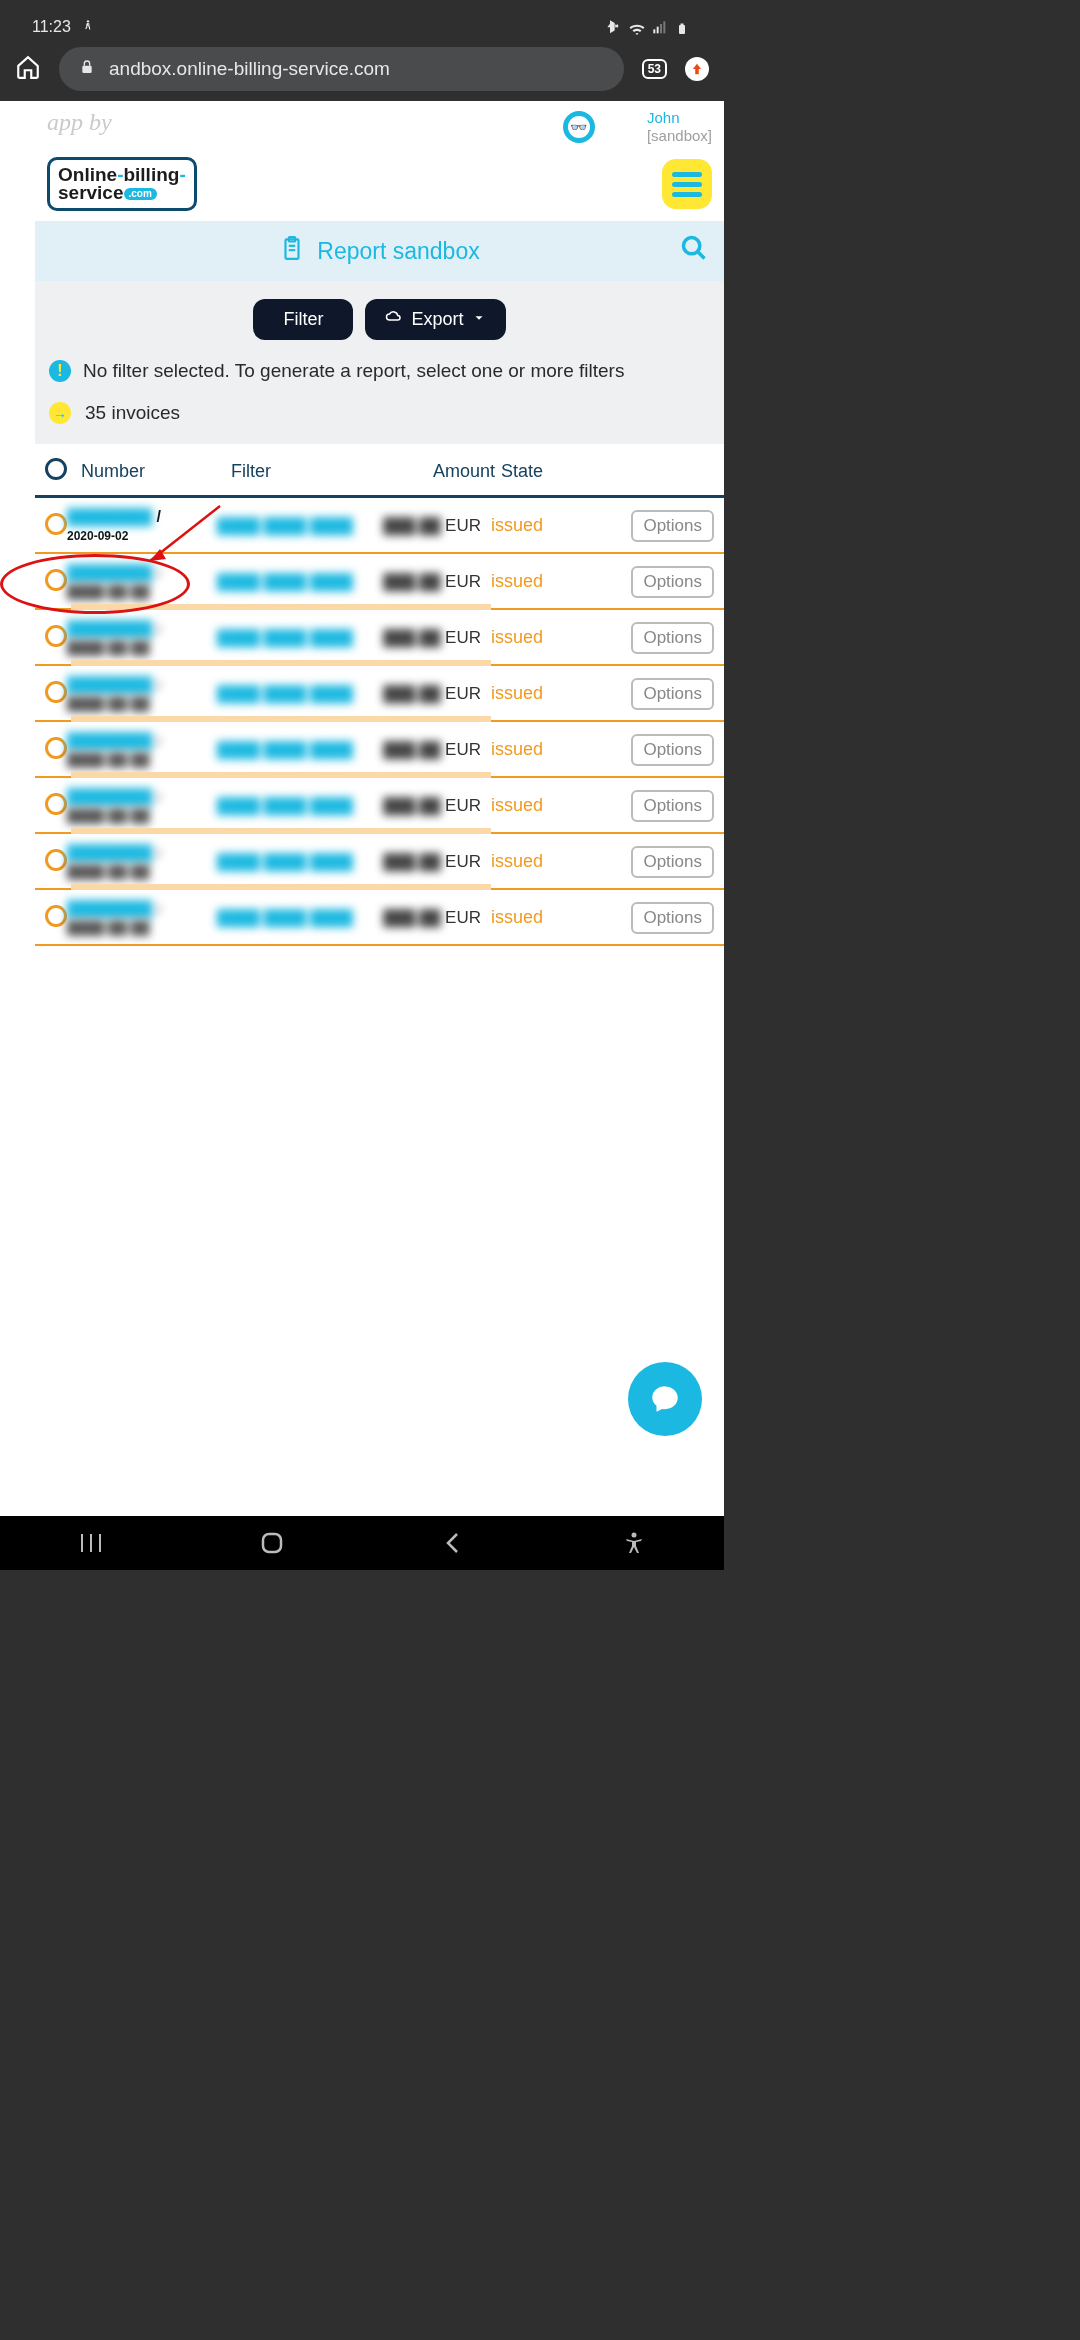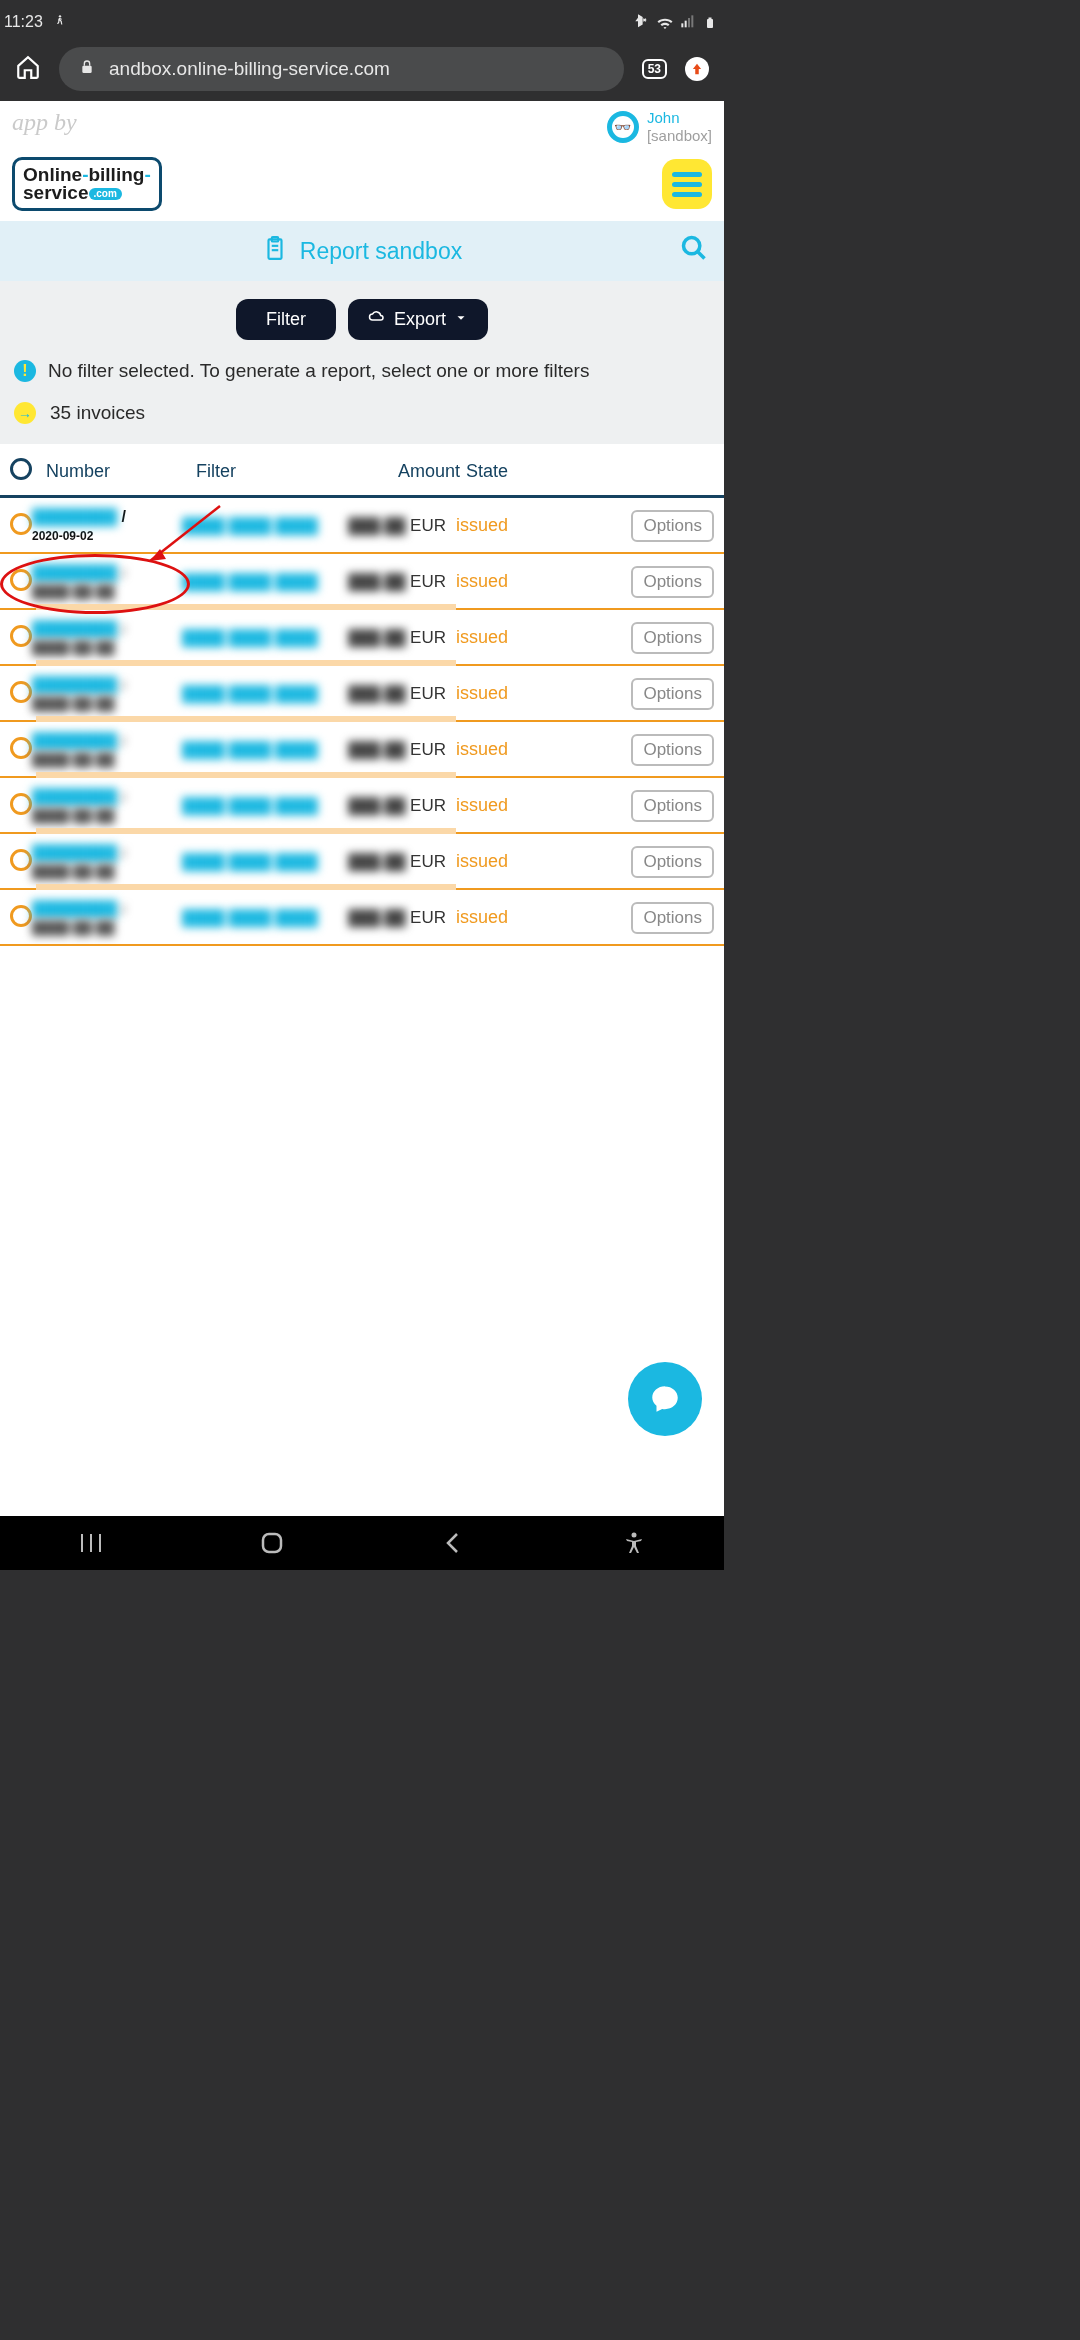--- a/index.html
+++ b/index.html
@@ -1,41 +1,41 @@
 <!DOCTYPE html>
 <html><head>
 <meta charset="utf-8">
 <style>
   * { box-sizing: border-box; margin: 0; padding: 0; }
   body { font-family: Arial, sans-serif; width: 724px; height: 1570px; background: #2f2f30; overflow: hidden; position: relative; }
   
   
-  .status-bar { height: 36px; padding: 8px 4px 0; color: #e7e7e7; display: flex; justify-content: space-between; align-items: center; font-size: 16px; }
+  .status-bar { height: 36px; padding: 8px 32px 0; color: #e7e7e7; display: flex; justify-content: space-between; align-items: flex-end; font-size: 16px; }
   .status-left { display: flex; align-items: center; gap: 10px; }
   .status-right { display: flex; align-items: center; gap: 8px; }
   .sicon { width: 16px; height: 16px; display: inline-block; }
   
   
   .browser-bar { height: 65px; padding: 0 15px; display: flex; align-items: center; gap: 18px; }
   .home-icon { color: #fff; }
   .url-pill { flex: 1; background: #4a4b4c; border-radius: 32px; height: 44px; display: flex; align-items: center; padding: 0 20px; color: #e7e7e7; font-size: 19px; gap: 14px; }
   .tab-badge { background: transparent; border: 2px solid #fff; color: #fff; border-radius: 6px; padding: 1px 4px; font-size: 12px; font-weight: bold; }
   .update-badge { width: 24px; height: 24px; background: #fff; border-radius: 50%; display: flex; align-items: center; justify-content: center; color: #e03; }
   
   
-  .page { background: #fff; position: absolute; top: 101px; left: 0; right: 0; bottom: 54px; overflow: hidden; }
+  .page { background: #fff; position: absolute; top: 101px; left: 0; right: 0; bottom: 54px; overflow: hidden; padding-left: 35px; }
   
   
   .page-head { padding: 8px 12px 10px; display: flex; justify-content: space-between; align-items: flex-start; }
   .appby { color: #cacaca; font-size: 24px; font-style: italic; font-family: cursive; }
   .user-block { display: flex; align-items: center; gap: 8px; }
   .avatar { width: 32px; height: 32px; border-radius: 50%; background: #1bb8e1; border: 2px solid #1bb8e1; display: flex; align-items: center; justify-content: center; position: relative; }
   .avatar::after { content: ""; position: absolute; width: 22px; height: 22px; background: #fff; border-radius: 50%; }
   .avatar-face { position: absolute; z-index: 1; font-size: 14px; color: #555; }
-  .user-text { font-size: 15px; line-height: 1.2; }
+  .user-text { font-size: 15px; line-height: 1.2; margin-left: 44px; }
   .user-name { color: #1bb8e1; }
   .user-sub { color: #9f9f9f; }
   
   
   .logo-row { display: flex; justify-content: space-between; align-items: center; padding: 2px 12px 10px; }
   .logo { border: 3px solid #0c4a6e; border-radius: 10px; padding: 6px 8px; font-weight: 900; font-family: "Arial Black", sans-serif; font-size: 19px; line-height: 0.95; color: #1c1c1c; position: relative; }
   .logo .dash { color: #1bb8e1; }
   .logo .combadge { background: #1bb8e1; color: #fff; font-size: 10px; border-radius: 7px; padding: 1px 5px; display: inline-block; vertical-align: middle; }
   .burger-btn { width: 50px; height: 50px; background: #ffe733; border-radius: 14px; display: flex; flex-direction: column; justify-content: center; align-items: center; gap: 5px; }
   .burger-btn span { width: 30px; height: 5px; background: #1bb8e1; border-radius: 3px; }

